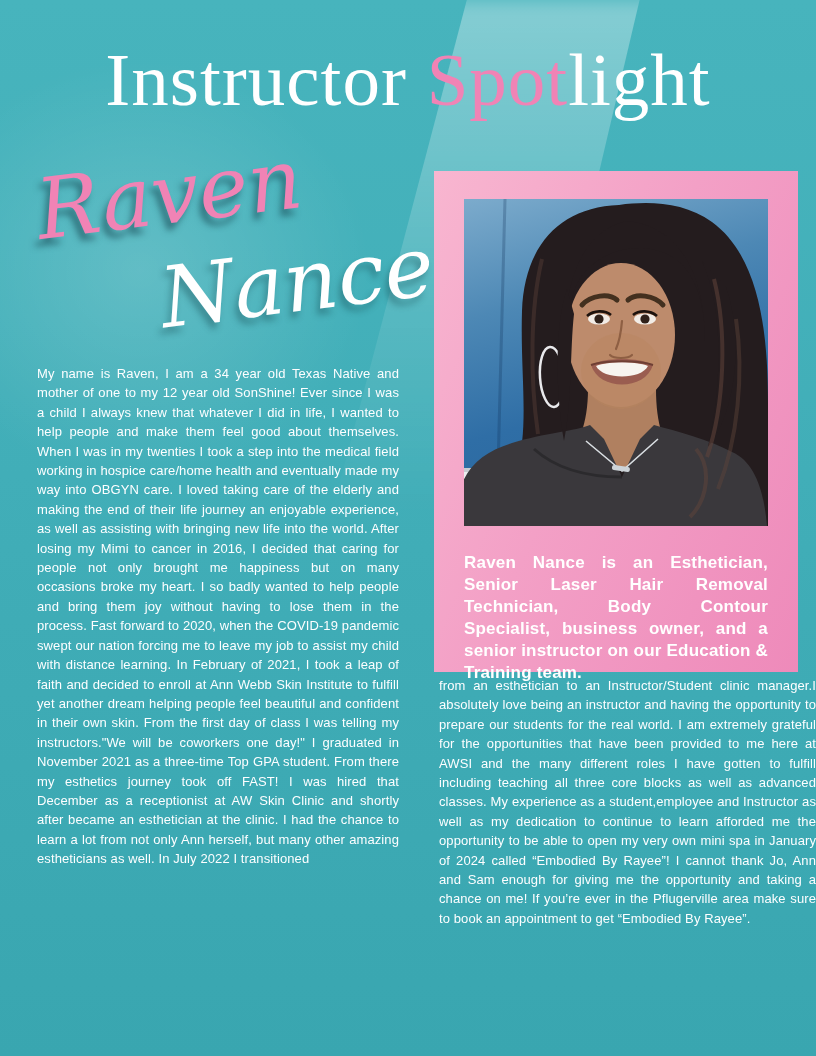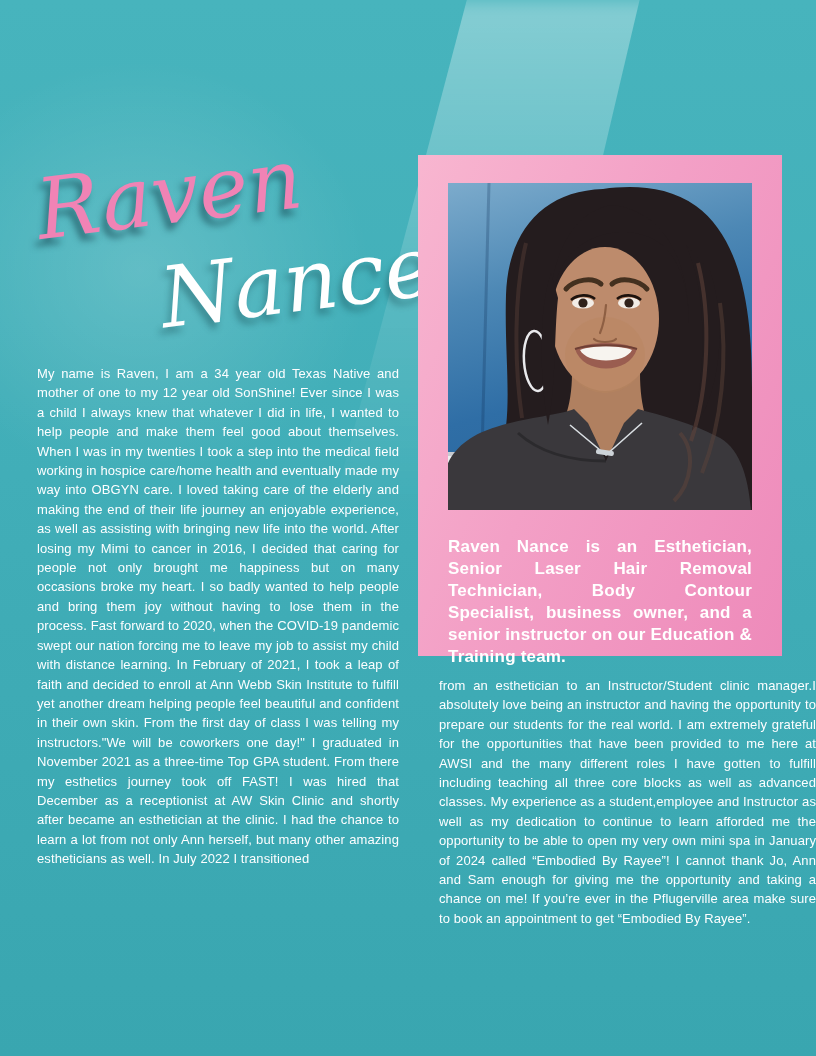--- a/index.html
+++ b/index.html
@@ -31,21 +31,21 @@
   }
   .script.first{
     left:36px;top:152px;color:var(--accent-pink,#f083b5);
     text-shadow:-5px 7px 6px rgba(22,70,80,0.55);
   }
   .script.last{
     left:160px;top:240px;color:#ffffff;
     text-shadow:-4px 6px 6px rgba(22,70,80,0.38);
   }
   .frame{
-    position:absolute;left:418px;top:155px;width:364px;height:501px;margin:0;
+    position:absolute;left:418px;top:155px;width:364px;height:501px;margin:16px;
     box-sizing:border-box;padding:28px 30px 0 30px;
     background:linear-gradient(115deg,#f8b6d0 0%,#f3a0c6 45%,#ee8aba 100%);
   }
   .photo{position:relative;width:304px;height:327px;overflow:hidden;}
   .photo svg{display:block;}
   .frame figcaption{
     margin-top:26px;color:#ffffff;font-weight:bold;font-size:17px;line-height:22px;
     text-align:justify;letter-spacing:0.2px;
   }
   .col{
@@ -56,20 +56,21 @@
   .col-right{left:439px;top:676px;width:377px;}
 </style>
 </head>
 <body>
 
 <div class="page">
 
   <div class="beam"></div>
   <div class="glow-left"></div>
 
+  <h1 class="title"><span>Instructor </span><span class="pink">Spot</span><span>light</span></h1>
 
   <div class="script first">Raven</div>
   <div class="script last">Nance</div>
 
   <figure class="frame">
     <div class="photo">
       <svg viewBox="0 0 304 327" width="304" height="327">
         <defs>
           <linearGradient id="wall" x1="0" y1="0" x2="0.25" y2="1">
             <stop offset="0" stop-color="#7cabcc"></stop>

